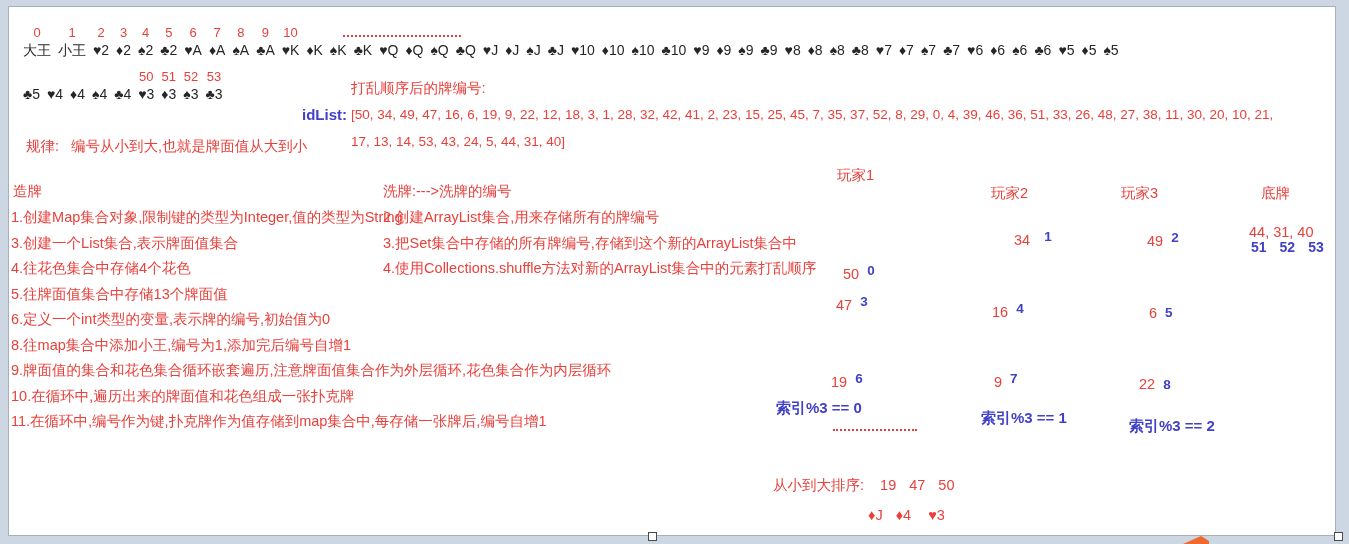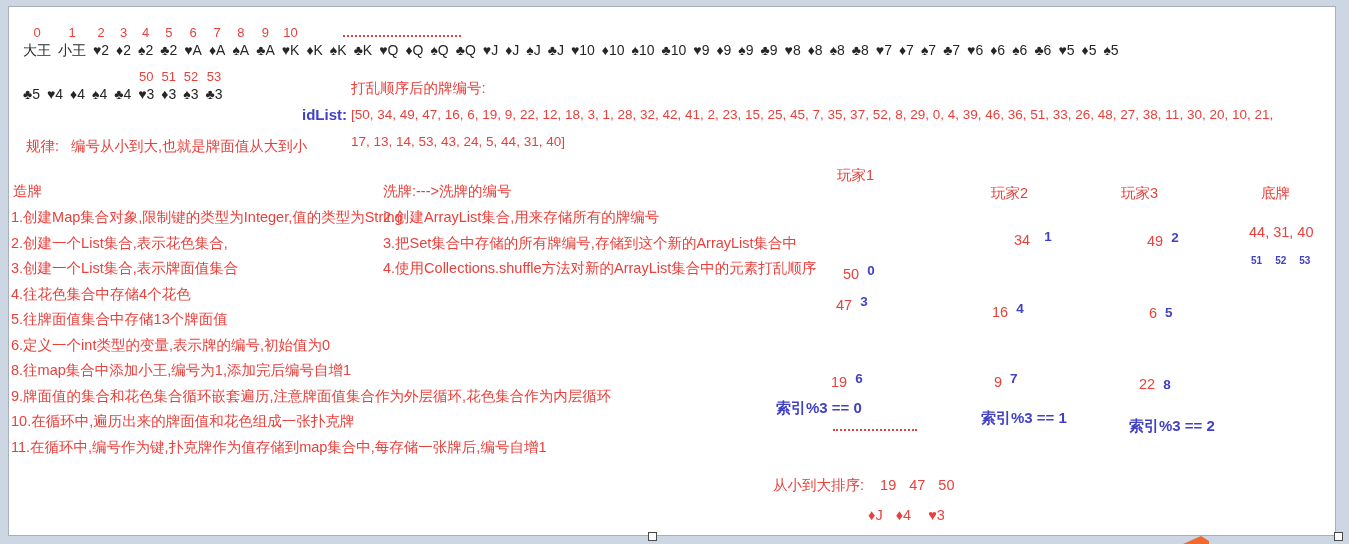--- a/index.html
+++ b/index.html
@@ -260,21 +260,20 @@
     <div class="abs red fs14" style="left:342px;top:72px;">打乱顺序后的牌编号:</div>
     <div class="abs idlabel" style="left:293px;top:99px;">idList:</div>
     <div class="abs red idlist" style="left:342px;top:100px;">[50, 34, 49, 47, 16, 6, 19, 9, 22, 12, 18, 3, 1, 28, 32, 42, 41, 2, 23, 15, 25, 45, 7, 35, 37, 52, 8, 29, 0, 4, 39, 46, 36, 51, 33, 26, 48, 27, 38, 11, 30, 20, 10, 21,</div>
     <div class="abs red idlist" style="left:342px;top:127px;">17, 13, 14, 53, 43, 24, 5, 44, 31, 40]</div>
 
     <div class="abs red fs14" style="left:17px;top:130px;white-space:pre;">规律:   编号从小到大,也就是牌面值从大到小</div>
 
     <div class="abs red fs14" style="left:4px;top:175px;">造牌</div>
     <div class="abs red steps" style="left:2px;top:198px;">
         <div>1.创建Map集合对象,限制键的类型为Integer,值的类型为String</div>
-        <div>2.创建一个List集合,表示花色集合,</div>
         <div>3.创建一个List集合,表示牌面值集合</div>
         <div>4.往花色集合中存储4个花色</div>
         <div>5.往牌面值集合中存储13个牌面值</div>
         <div>6.定义一个int类型的变量,表示牌的编号,初始值为0</div>
         <div>8.往map集合中添加小王,编号为1,添加完后编号自增1</div>
         <div>9.牌面值的集合和花色集合循环嵌套遍历,注意牌面值集合作为外层循环,花色集合作为内层循环</div>
         <div>10.在循环中,遍历出来的牌面值和花色组成一张扑克牌</div>
         <div>11.在循环中,编号作为键,扑克牌作为值存储到map集合中,每存储一张牌后,编号自增1</div>
       </div>
 
@@ -284,21 +283,21 @@
         <div>3.把Set集合中存储的所有牌编号,存储到这个新的ArrayList集合中</div>
         <div>4.使用Collections.shuffle方法对新的ArrayList集合中的元素打乱顺序</div>
       </div>
 
     <div class="abs hdr" style="left:828px;top:159px;">玩家1</div>
     <div class="abs hdr" style="left:982px;top:177px;">玩家2</div>
     <div class="abs hdr" style="left:1112px;top:177px;">玩家3</div>
     <div class="abs hdr" style="left:1252px;top:177px;">底牌</div>
 
     <div class="abs red fs14" style="left:1240px;top:217px;">44, 31, 40</div>
-    <div class="abs blue" style="left:1242px;top:248px;font-size:10px;">
+    <div class="abs blue" style="left:1242px;top:232px;font-size:14px;">
       <span class="gapspan">51</span><span class="gapspan">52</span><span>53</span>
     </div>
 
     <div class="abs pcell" style="left:834px;top:212px;margin-top:47px;"><span class="pv">50</span><span class="pi">0</span></div>
     <div class="abs pcell" style="left:827px;top:290px;"><span class="pv">47</span><span class="pi">3</span></div>
     <div class="abs pcell" style="left:822px;top:367px;"><span class="pv">19</span><span class="pi">6</span></div>
 
     <div class="abs pcell" style="left:1005px;top:225px;"><span class="pv">34</span><span class="pi" style="margin-left:14px;">1</span></div>
     <div class="abs pcell" style="left:983px;top:297px;"><span class="pv">16</span><span class="pi">4</span></div>
     <div class="abs pcell" style="left:985px;top:367px;"><span class="pv">9</span><span class="pi">7</span></div>

